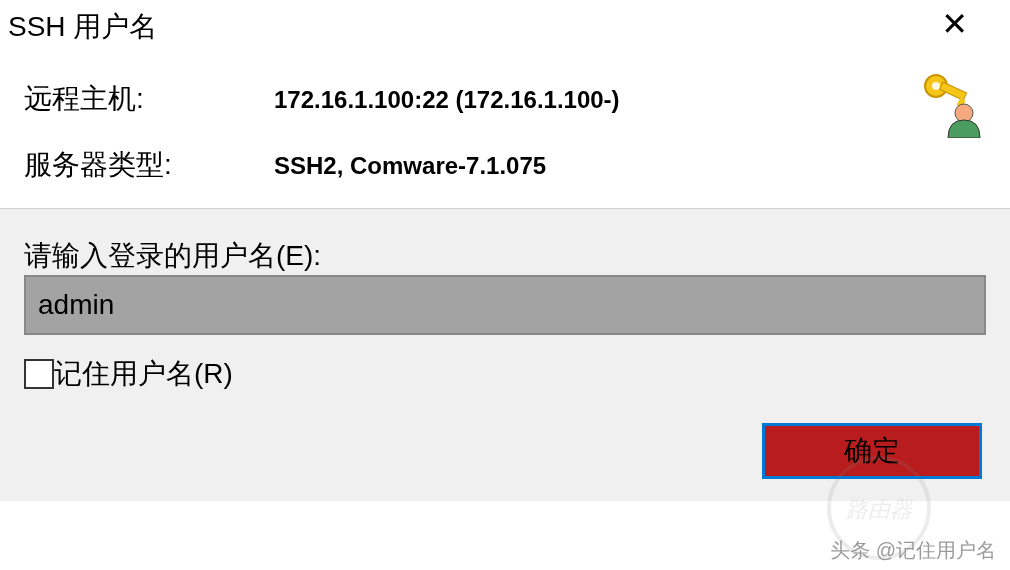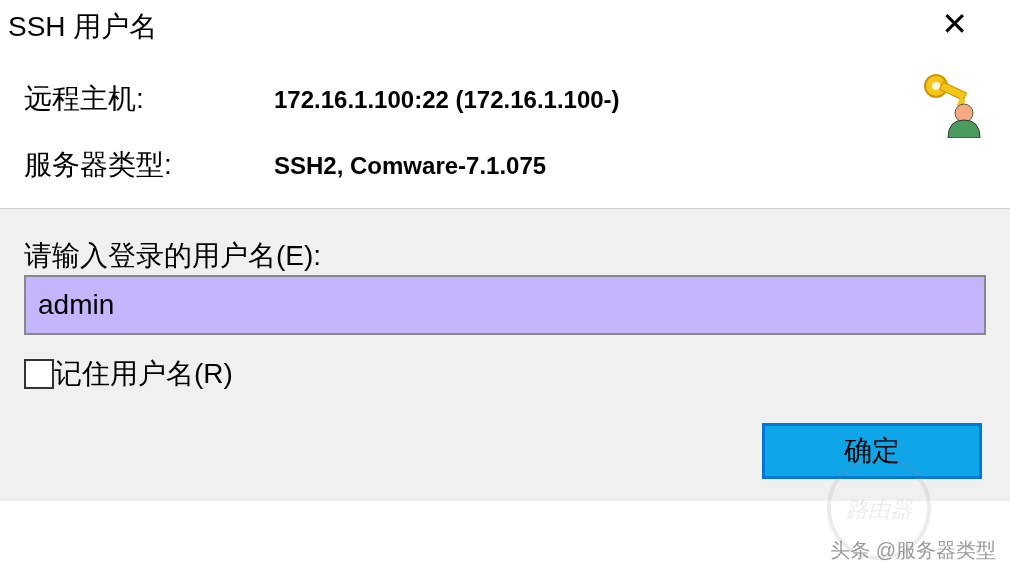--- a/index.html
+++ b/index.html
@@ -69,21 +69,21 @@
     }
     .input-label {
       font-size: 28px;
     }
     .text-input {
       width: 100%;
       height: 60px;
       font-size: 28px;
       padding: 10px 12px;
       border: 2px solid #888;
-      background: #c4b5fd;
+      background: #a3a3a3;
       font-family: inherit;
     }
     .checkbox-row {
       margin-top: 20px;
       display: flex;
       align-items: center;
     }
     .checkbox {
       width: 30px;
       height: 30px;
@@ -100,21 +100,21 @@
       justify-content: flex-end;
       gap: 24px;
       margin-top: 30px;
       padding-right: 4px;
     }
     .btn {
       width: 220px;
       height: 56px;
       font-size: 28px;
       font-family: inherit;
-      background: #0ea5e9;
+      background: #b91c1c;
       border: 1px solid #adadad;
       cursor: pointer;
     }
     .btn-primary {
       border: 3px solid #0078d7;
     }
     .watermark {
       position: absolute;
       right: 14px;
       bottom: 6px;
@@ -179,14 +179,14 @@
 </div>
 
 <div class="watermark-circle">
   <svg width="110" height="110" viewBox="0 0 110 110">
     <circle cx="55" cy="55" r="50" fill="none" stroke="#888" stroke-width="4"></circle>
     <text x="55" y="64" text-anchor="middle" font-size="22" fill="#888">路由器</text>
   </svg>
 </div>
 <div class="watermark">
   <span>头条</span>
-  <span>@服务器类型</span>
+  <span>@记住用户名</span>
 </div>
 
 </body></html>

